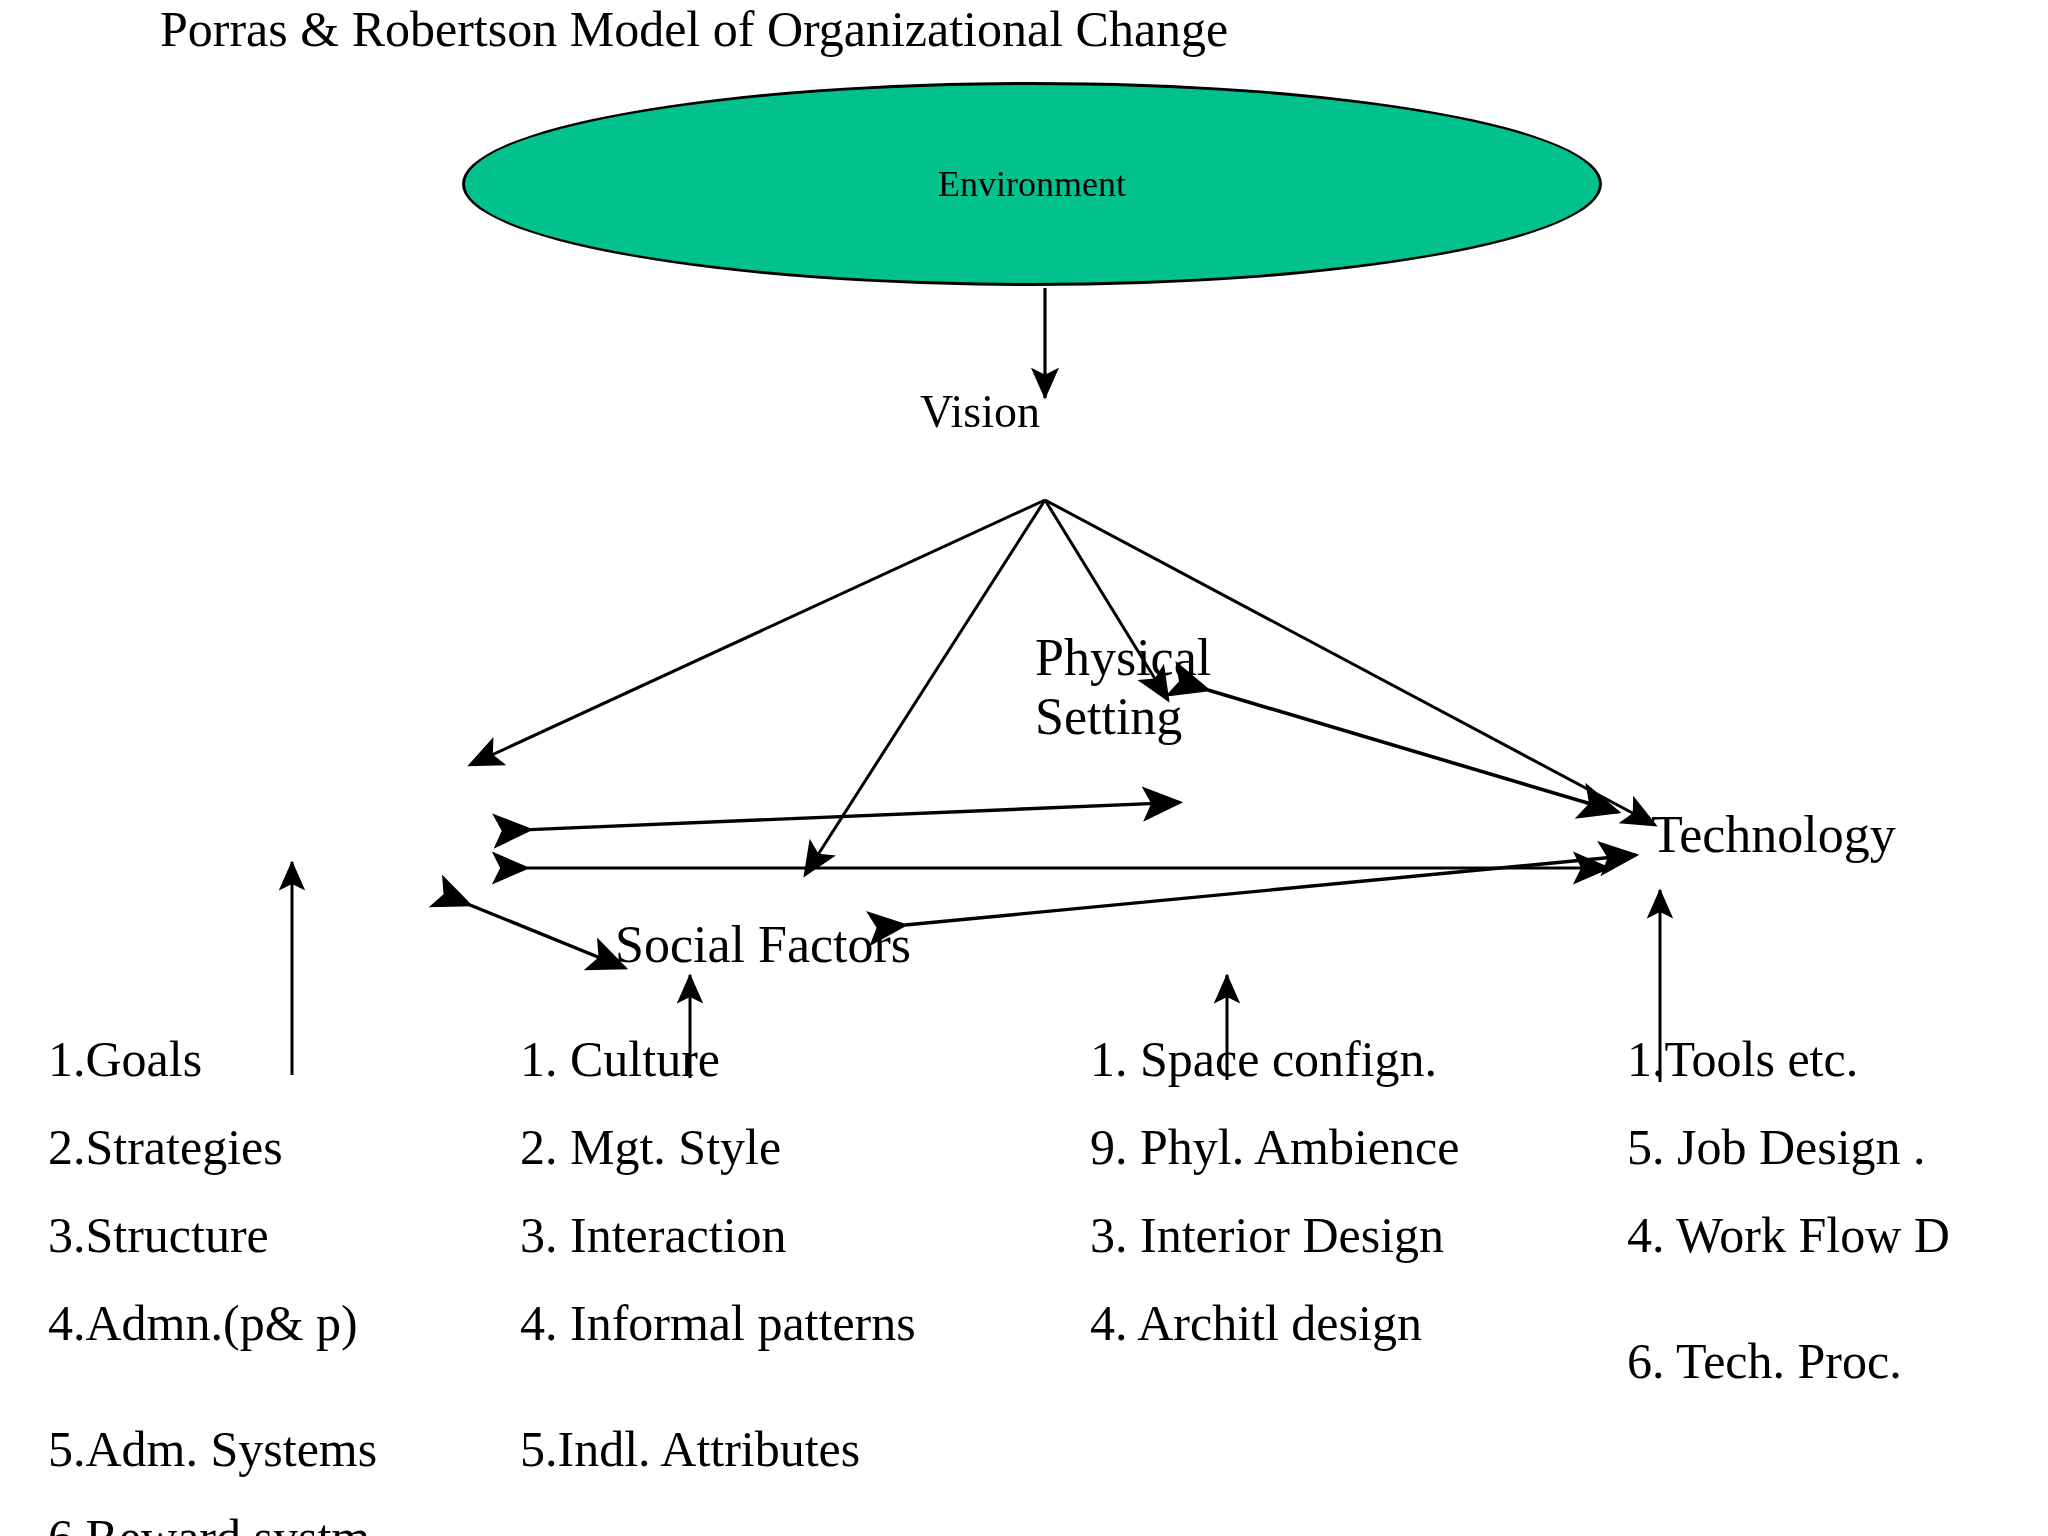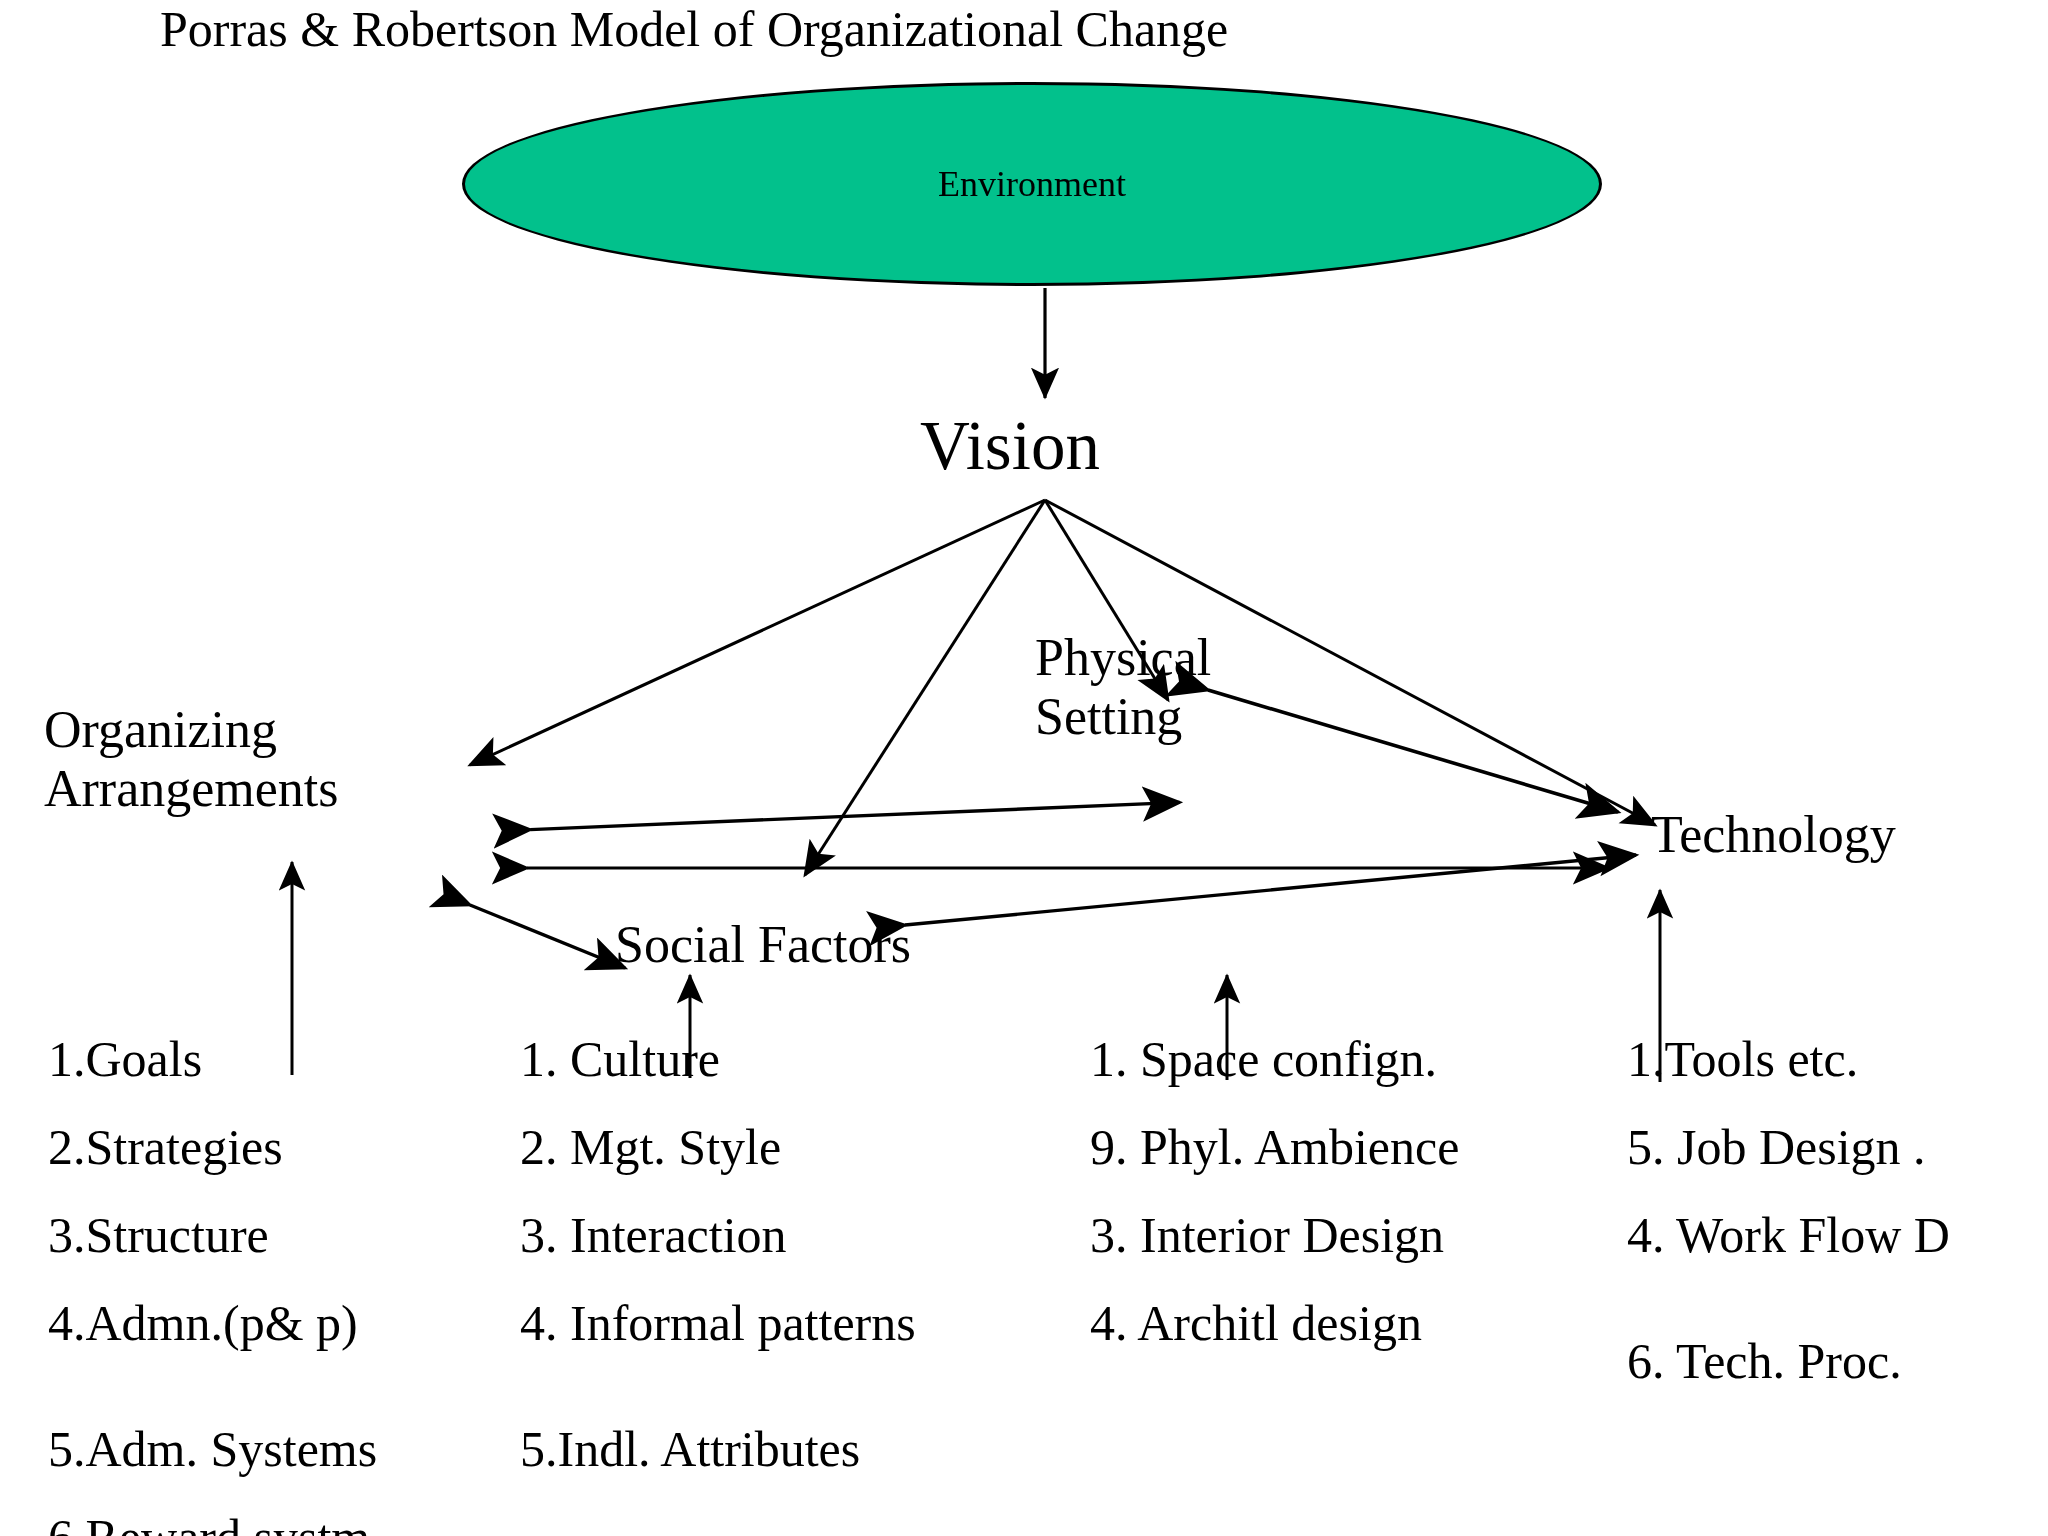--- a/index.html
+++ b/index.html
@@ -28,21 +28,21 @@
     border:3px solid #000;
     border-radius:50%/50%;
     box-sizing:border-box;
   }
   #env-label{
     position:absolute;left:0;top:0;width:100%;height:100%;
     display:flex;align-items:center;justify-content:center;
     font-size:36px;
   }
 
-  #vision{left:920px;top:407px;font-size:69px;}
+  #vision{left:920px;top:385px;font-size:46px;}
 
   .node{font-size:52px;line-height:1.14;}
   #n-org{left:44px;top:700px;}
   #n-phys{left:1035px;top:628px;text-align:left;}
   #n-social{left:615px;top:915px;}
   #n-tech{left:1651px;top:805px;}
 
   .listcol{font-size:50px;line-height:1.26;}
   #col1{left:48px;top:1022px;}
   #col2{left:520px;top:1022px;}
@@ -60,24 +60,20 @@
 <div id="stage">
 
   <div id="title" class="abs">Porras &amp; Robertson Model of Organizational Change</div>
 
   <div id="env-ellipse">
     <div id="env-label">Environment</div>
   </div>
 
   <div id="vision" class="abs">Vision</div>
 
-  <div id="n-org" class="abs node">
-    <div>Organizing</div>
-    <div>Arrangements</div>
-  </div>
 
   <div id="n-phys" class="abs node">
     <div>Physical</div>
     <div>Setting</div>
   </div>
 
   <div id="n-tech" class="abs node">Technology</div>
 
   <div id="n-social" class="abs node">Social Factors</div>
 

